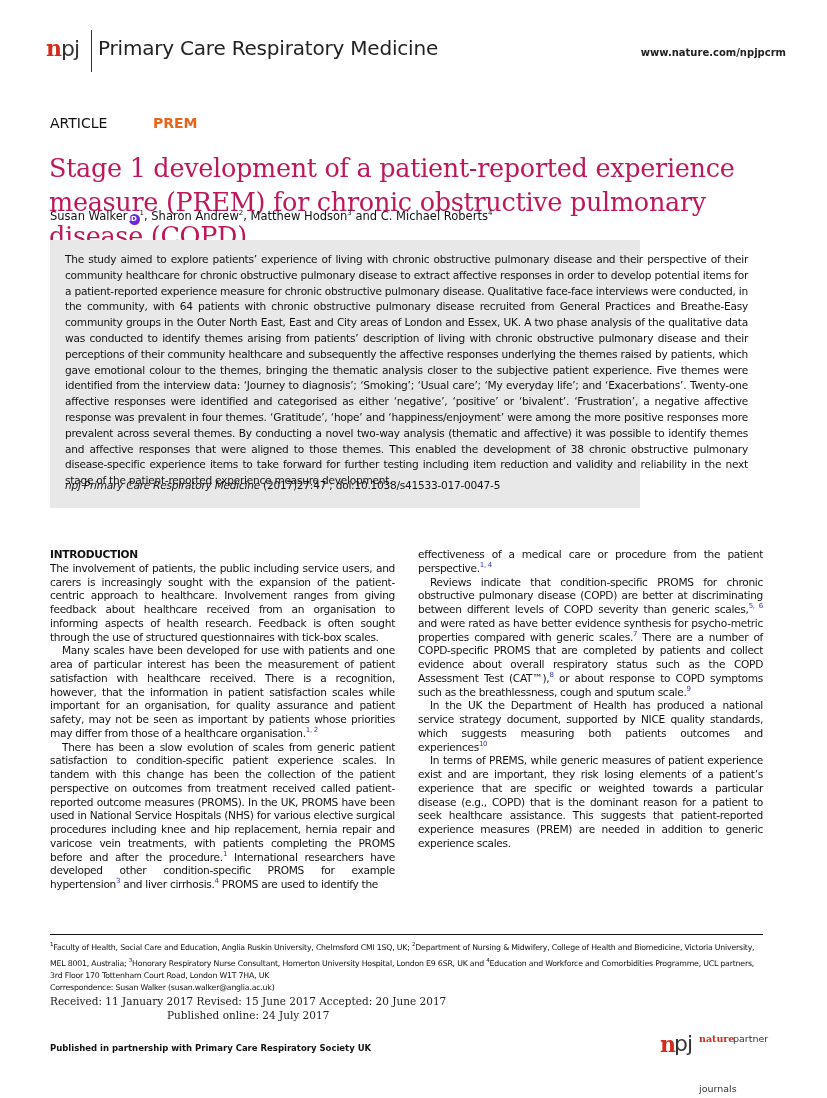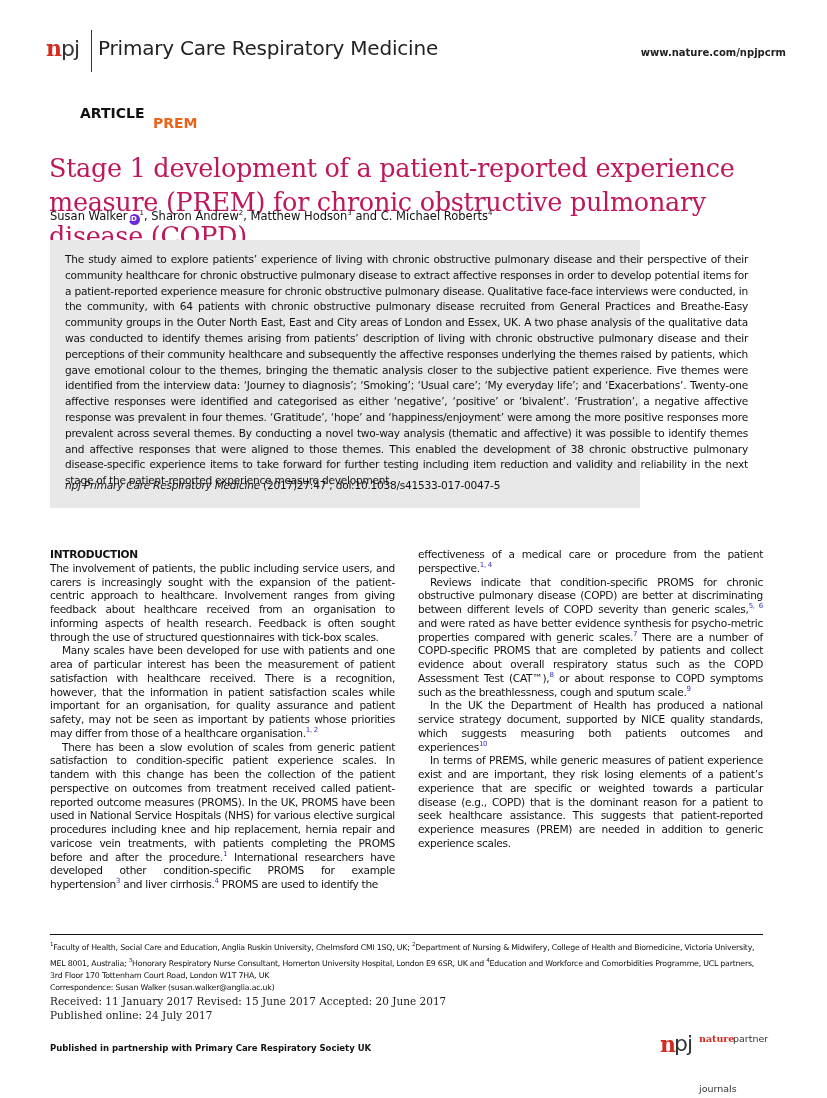--- a/index.html
+++ b/index.html
@@ -6,21 +6,21 @@
   body { width: 827px; height: 1098px; position: relative; overflow: hidden; color: #111; font-family: "Liberation Sans", "DejaVu Sans", sans-serif; }
 
   .header { position: absolute; left: 46px; top: 30px; height: 42px; width: 740px; }
   .npj-logo { position: absolute; left: 0; top: 6px; font-family: "DejaVu Sans", sans-serif; font-size: 22px; letter-spacing: -1px; line-height: 24px; }
   .npj-logo .n { color: #d52b1e; font-family: "DejaVu Serif", serif; font-weight: bold; }
   .npj-logo .pj { color: #333; font-weight: normal; }
   .header-divider { position: absolute; left: 45px; top: 0; width: 1px; height: 42px; background: #333; }
   .journal-name { position: absolute; left: 52px; top: 6px; font-size: 20px; color: #222; font-family: "DejaVu Sans", sans-serif; font-weight: normal; letter-spacing: -0.2px; }
   .journal-url { position: absolute; right: 0; top: 17px; font-size: 10px; font-weight: bold; color: #222; font-family: "DejaVu Sans", sans-serif; }
 
-  .article-label { position: absolute; left: 50px; top: 105px; font-size: 14px; font-weight: bold; font-family: "DejaVu Sans", sans-serif; color: #111; margin-left: 30px; }
+  .article-label { position: absolute; left: 50px; top: 115px; font-size: 14px; font-weight: normal; font-family: "DejaVu Sans", sans-serif; color: #111; }
   .open-label { position: absolute; left: 153px; top: 115px; font-size: 14px; font-weight: bold; font-family: "DejaVu Sans", sans-serif; color: #e8641b; }
 
   .title { position: absolute; left: 49px; top: 134px; width: 740px; font-family: "DejaVu Serif", "Liberation Serif", serif; font-size: 25.5px; line-height: 34px; color: #be185d; font-weight: normal; letter-spacing: -0.3px; }
   .authors { position: absolute; left: 50px; top: 209px; font-size: 11.5px; color: #111; font-family: "DejaVu Sans", sans-serif; }
   .authors sup { font-size: 7px; }
   .orcid-icon { display: inline-block; width: 11px; height: 11px; border-radius: 50%; background: #6d28d9; color: #fff; font-size: 7px; line-height: 11px; text-align: left; font-weight: bold; vertical-align: -1px; margin-left: 1px; }
 
   .abstract-box { position: absolute; left: 50px; top: 240px; width: 590px; height: 268px; background: #e8e8e8; }
   .abstract-text { position: absolute; left: 15px; top: 12px; width: 683px; font-size: 10.6px; line-height: 15.8px; text-align: justify; font-family: "DejaVu Sans", sans-serif; color: #111; letter-spacing: -0.25px; }
   .citation { position: absolute; left: 15px; top: 239px; font-size: 10.6px; font-family: "DejaVu Sans", sans-serif; color: #111; letter-spacing: -0.25px; text-align: center; }
@@ -30,21 +30,21 @@
   .col-left { left: 50px; }
   .col-right { left: 418px; }
   .section-heading { font-weight: bold; font-size: 10.6px; margin: 0; }
   .col p { margin: 0; }
   .col p.indent { text-indent: 12px; }
   .ref { color: #2f2fb5; font-size: 7px; vertical-align: super; line-height: 0; }
 
   .footnote-rule { position: absolute; left: 50px; top: 934px; width: 713px; height: 1px; background: #111; }
   .affiliations { position: absolute; left: 50px; top: 938px; width: 713px; font-size: 7.8px; line-height: 12.2px; font-family: "DejaVu Sans", sans-serif; color: #111; letter-spacing: -0.2px; }
   .affiliations sup { font-size: 5.5px; }
-  .dates { position: absolute; left: 50px; top: 994px; font-family: "DejaVu Serif", "Liberation Serif", serif; font-size: 10.5px; line-height: 14px; color: #222; }
+  .dates { position: absolute; left: 50px; top: 994px; font-family: "DejaVu Serif", "Liberation Serif", serif; font-size: 10.5px; line-height: 14px; color: #222; text-align: center; }
 
   .footer-text { position: absolute; left: 50px; top: 1043px; font-size: 8.5px; font-family: "DejaVu Sans", sans-serif; color: #111; font-weight: bold; }
   .footer-logo { position: absolute; left: 660px; top: 1033px; width: 110px; height: 26px; }
   .footer-logo .n { position: absolute; left: 0; top: 0; font-family: "DejaVu Serif", serif; font-weight: bold; color: #d52b1e; font-size: 22px; line-height: 22px; }
   .footer-logo .pj { position: absolute; left: 14px; top: 0; font-family: "DejaVu Sans", sans-serif; color: #333; font-size: 22px; line-height: 22px; letter-spacing: -1px; }
   .footer-logo .nature { position: absolute; left: 39px; top: 0; font-family: "DejaVu Serif", serif; font-weight: bold; color: #d52b1e; font-size: 9.5px; line-height: 11px; }
   .footer-logo .partner { position: absolute; left: 73px; top: 0; font-family: "DejaVu Sans", sans-serif; color: #333; font-size: 9.5px; line-height: 11px; }
   .footer-logo .journals { position: absolute; left: 39px; top: 10px; font-family: "DejaVu Sans", sans-serif; color: #333; font-size: 9.5px; line-height: 11px; margin-top: 40px; }
 </style>
 </head>

